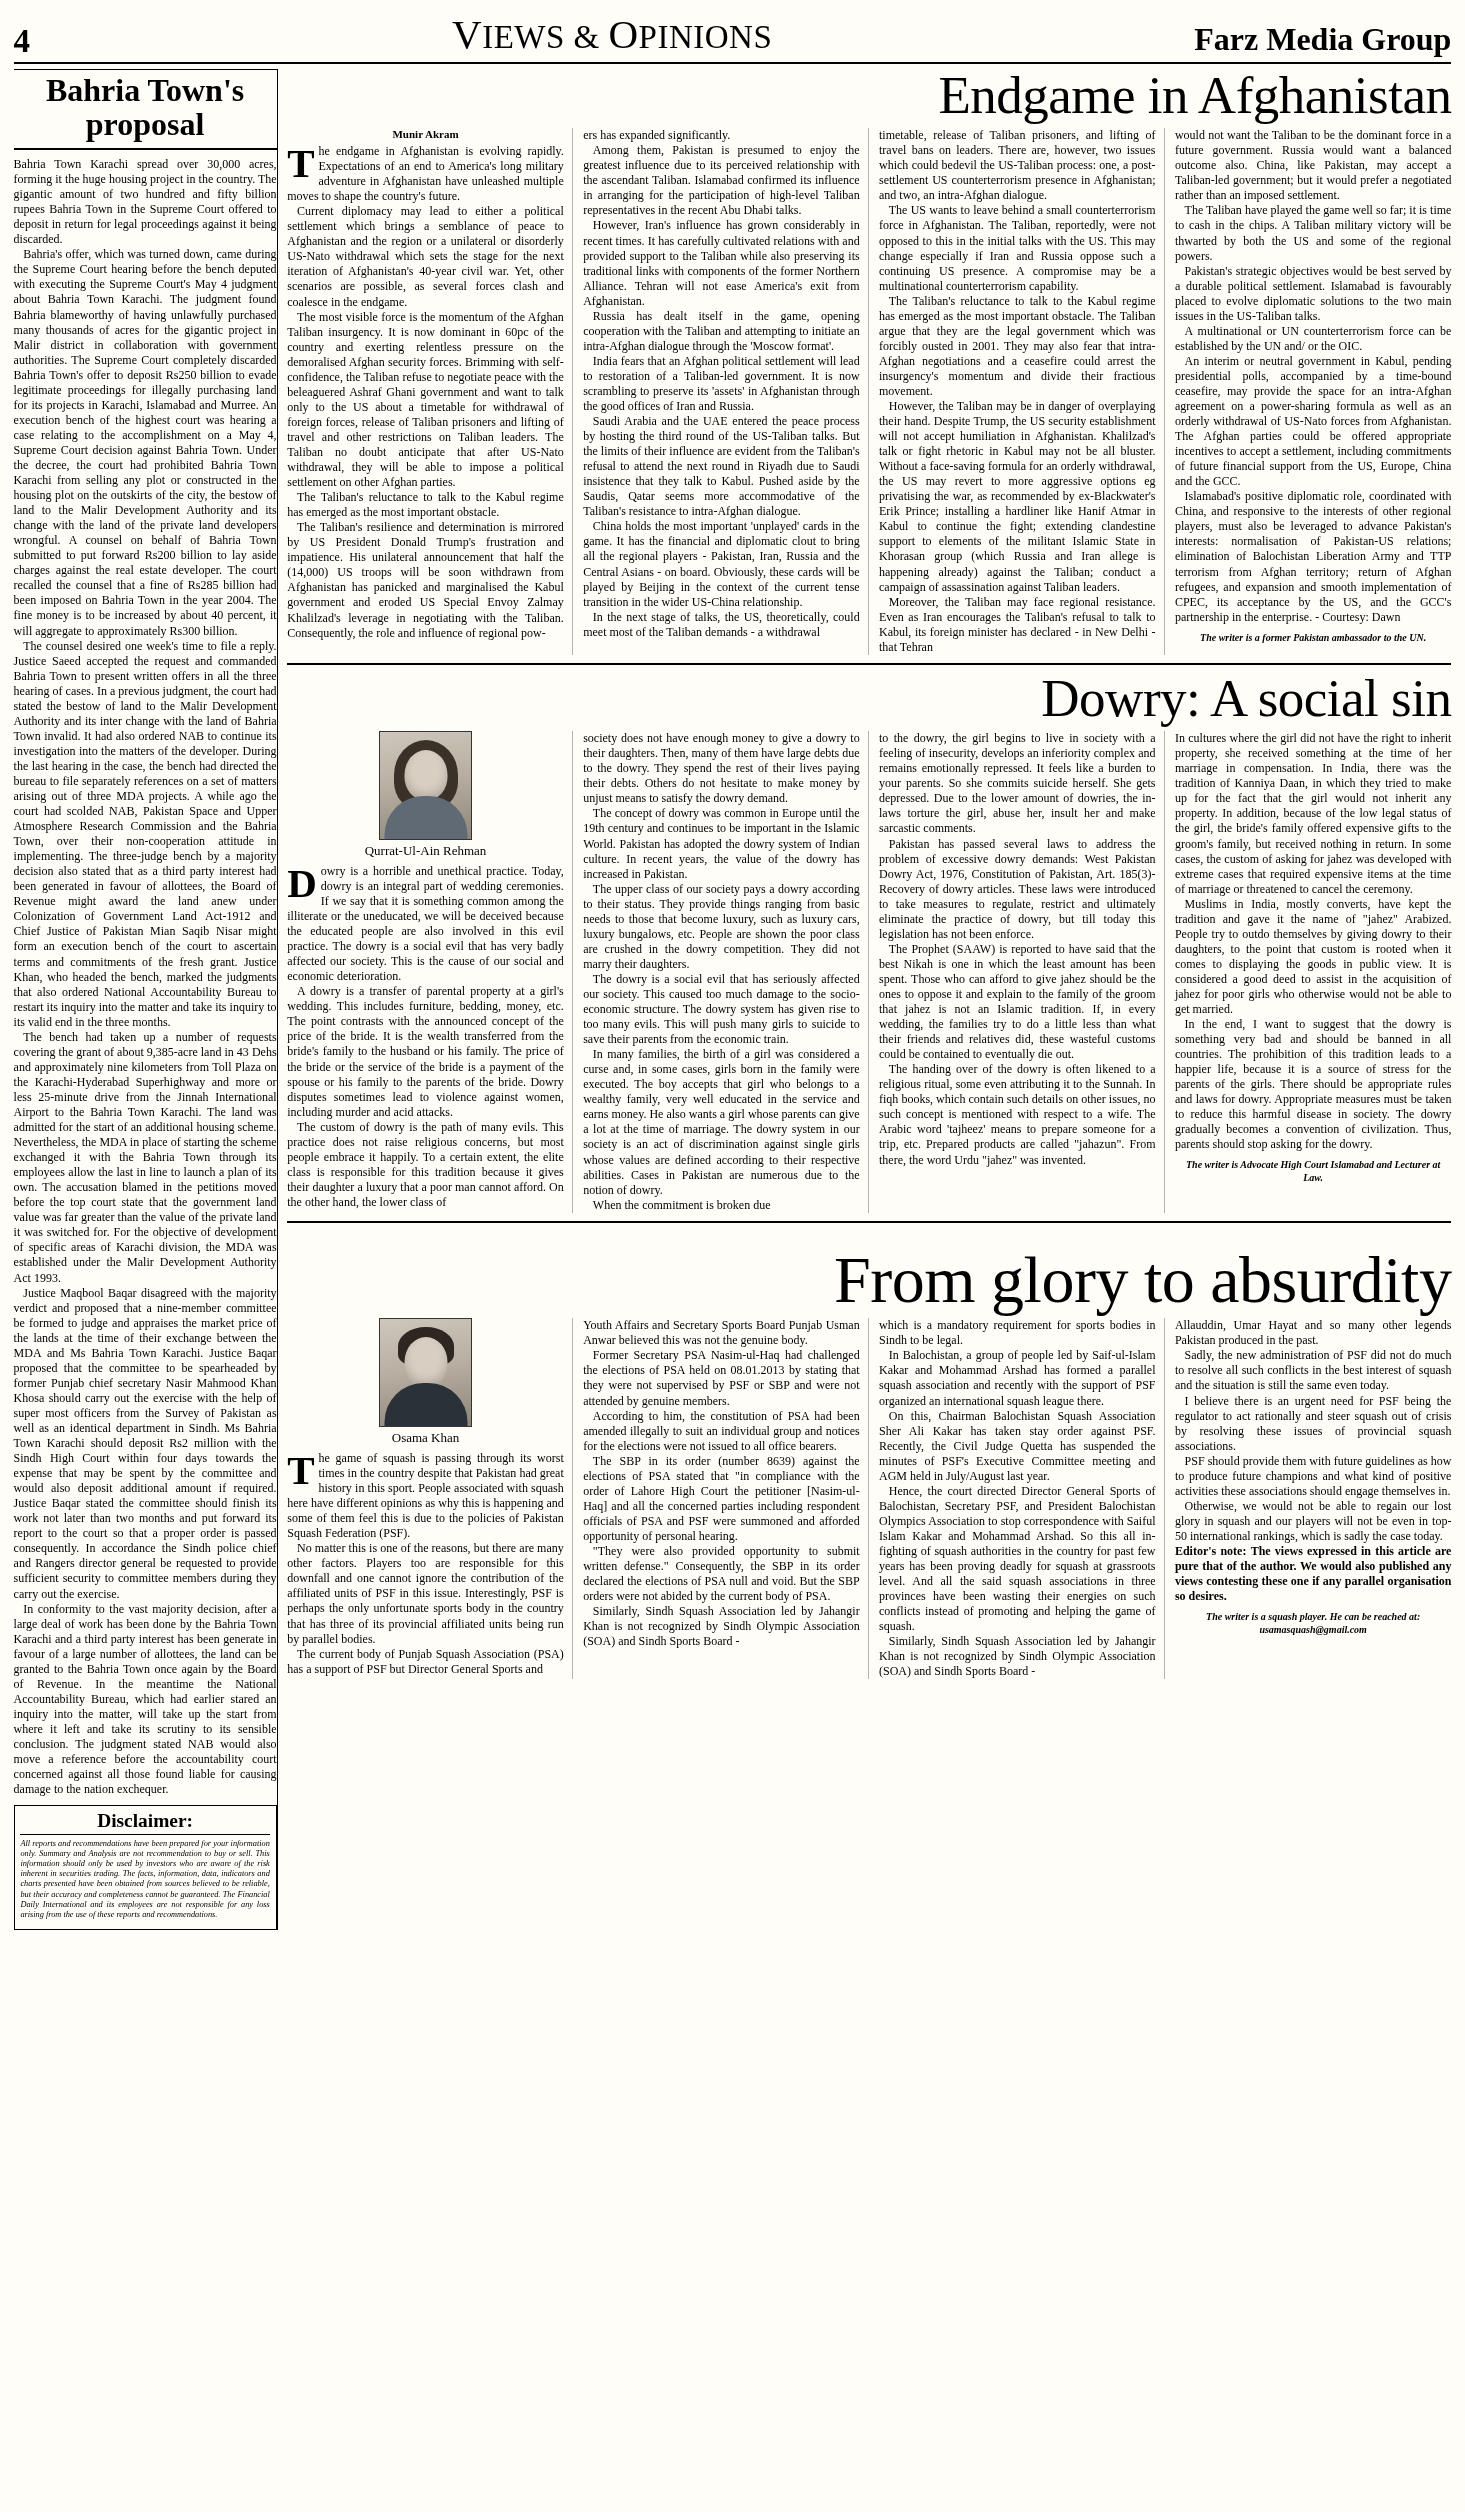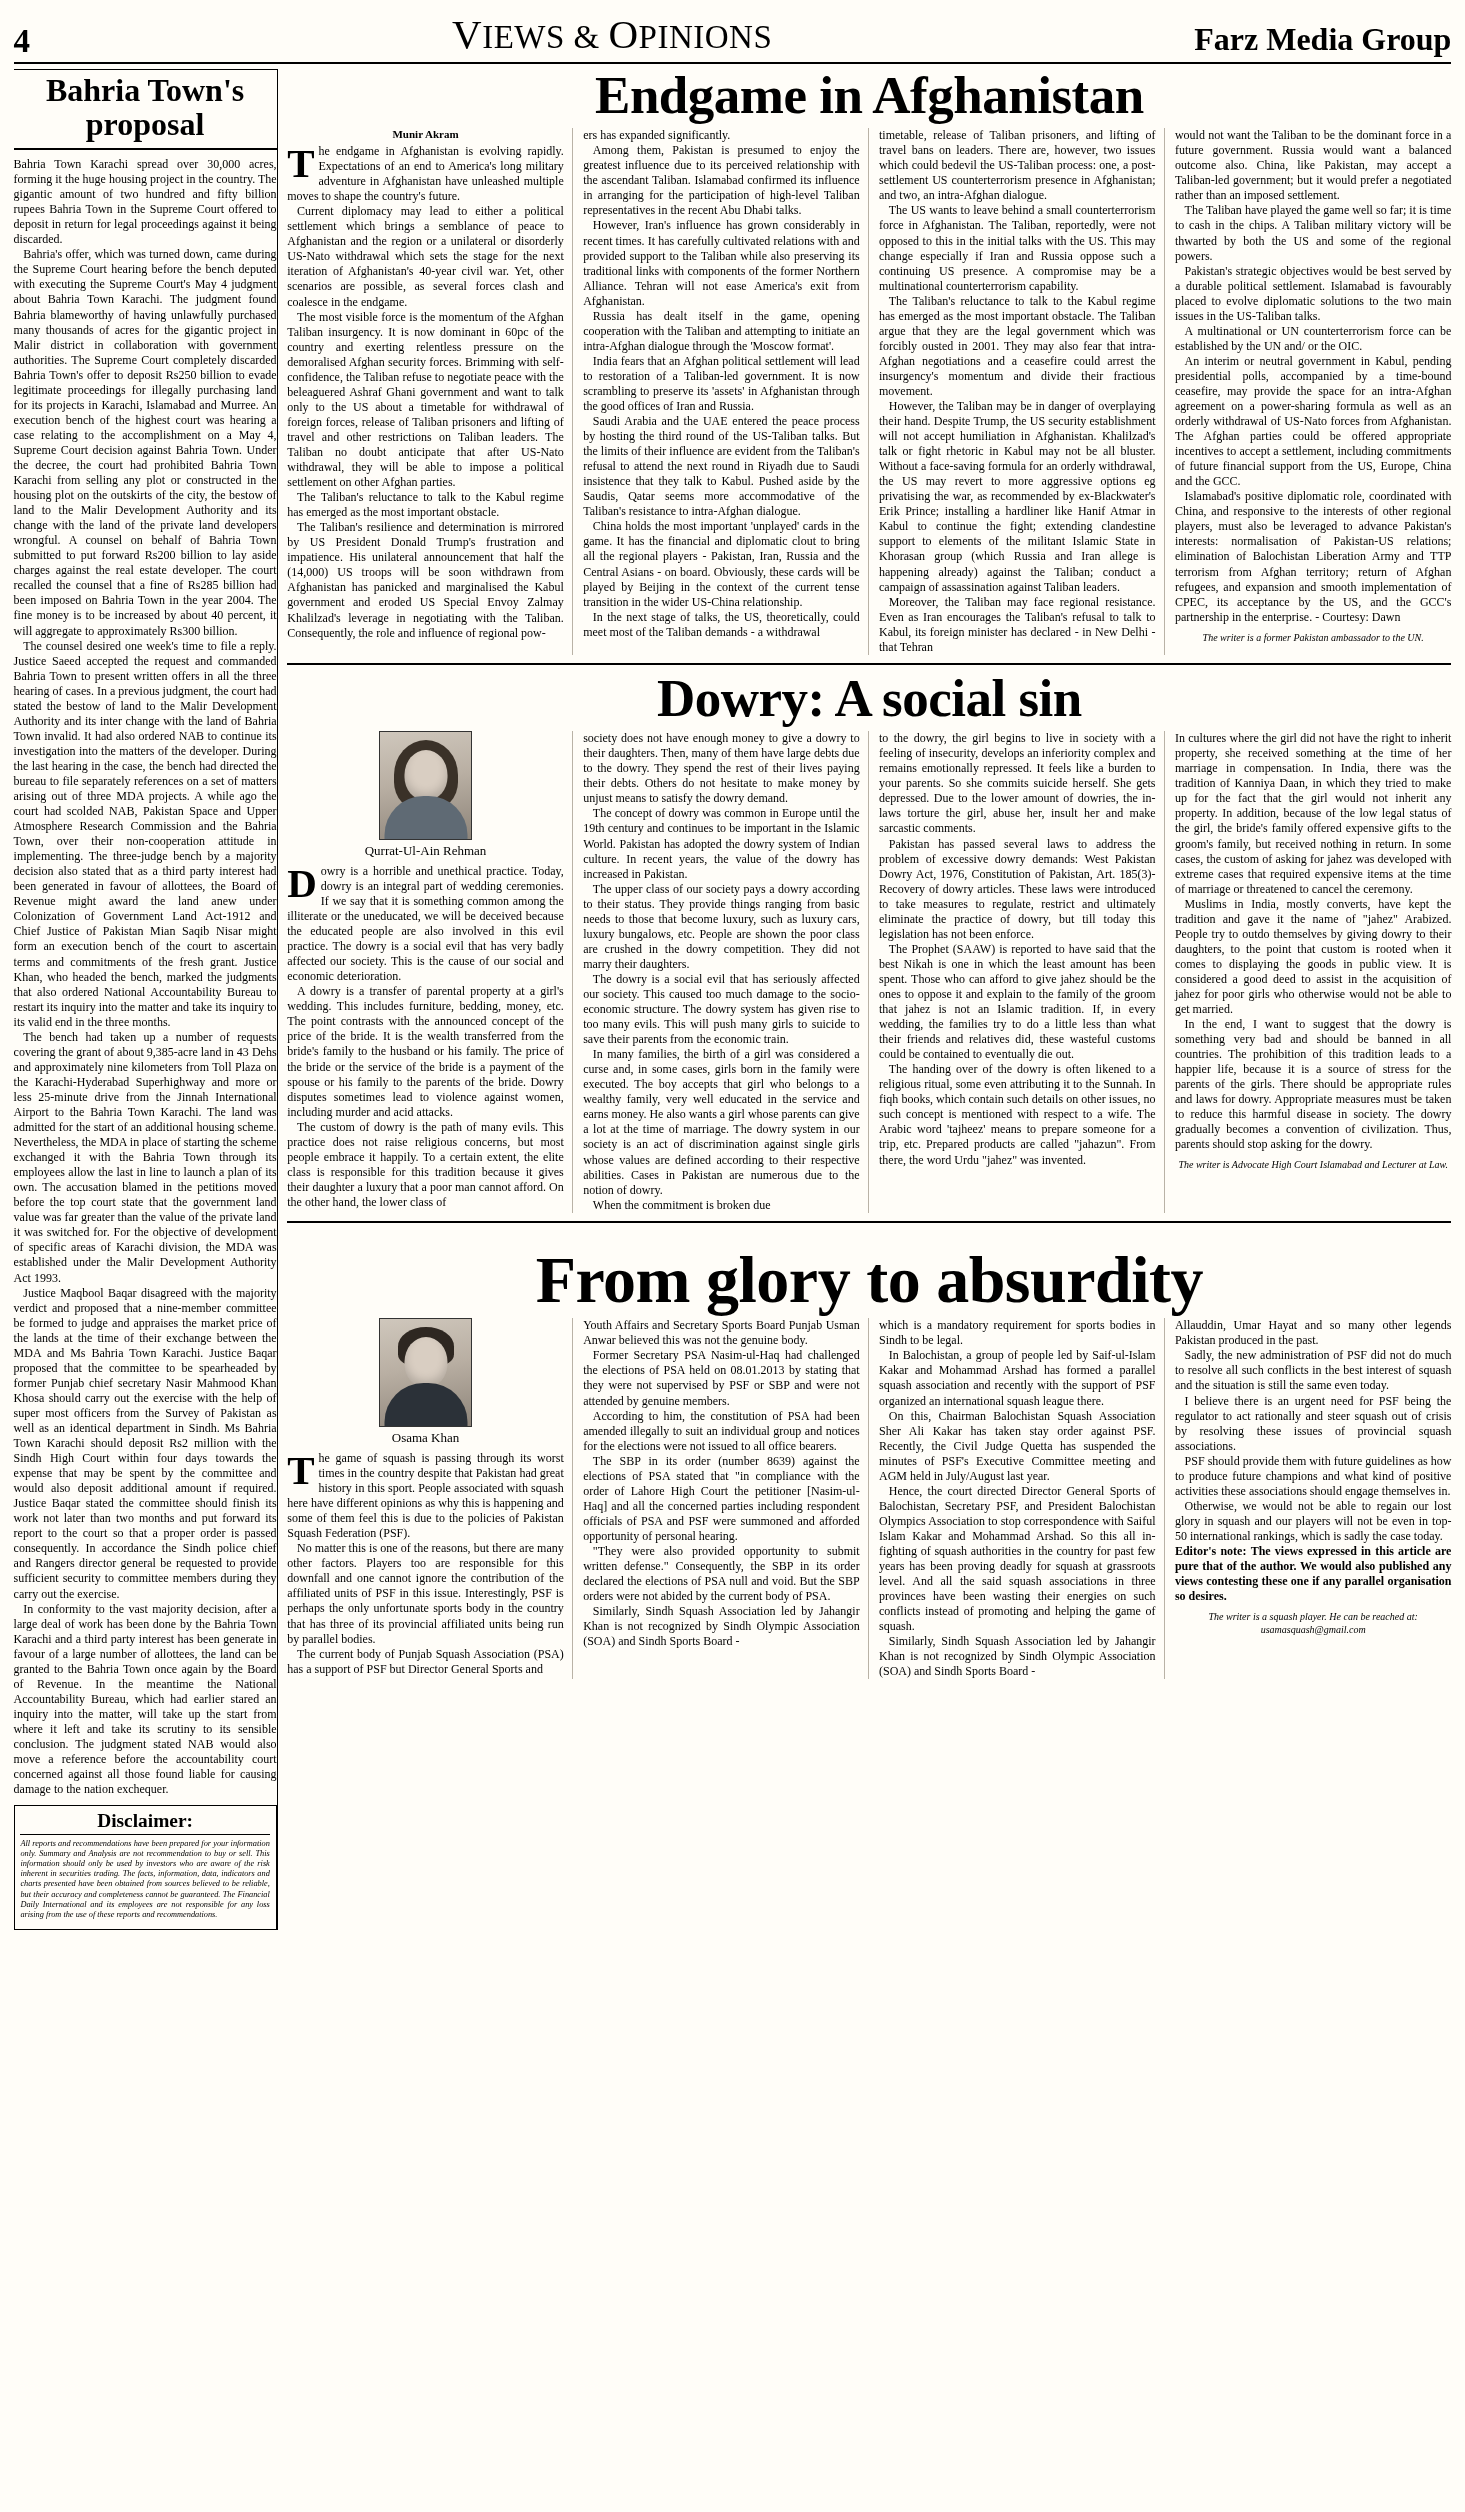--- a/index.html
+++ b/index.html
@@ -39,21 +39,21 @@
 
   
   .disclaimer { border:1.9px solid #000; margin-top:7.8px; padding:3.9px 5.8px 5.8px; }
   .disclaimer h4 { text-align:center; font-size:19.4px; margin:0 0 3.9px; font-weight:bold;
                    border-bottom:1px solid #000; padding-bottom:1.9px;}
   .disclaimer p { font-size:8.3px; line-height:1.23; text-align:justify; margin:0 0 2.9px; font-style:italic;}
 
   
   .article { border-bottom:2.4px solid #000; padding-bottom:7.8px; margin-bottom:7.8px; }
   .article:last-child { border-bottom:none; }
-  .art-head { text-align:center; font-size:53px; line-height:1; font-weight:bold;
+  .art-head { text-align:right; font-size:53px; line-height:1; font-weight:normal;
               font-family:"Liberation Serif", serif; margin:0 0 5.8px; letter-spacing:-0.5px; }
   .art-head.small { font-size:66px;margin-top:24px; }
   .cols { display:flex; gap:9.7px; }
   .cols > .col { flex:1; }
   .col.divided { border-right:1px solid #b9b2a6; padding-right:8.7px; }
 
   .byline { text-align:center; font-weight:bold; font-size:11px; margin:0 0 3.9px; }
   .author-box { text-align:center; margin-bottom:4.8px; }
   .portrait { width:93px; height:109px; margin:0 auto; border:1px solid #333;
               background:linear-gradient(170deg,#cfc7bc 0%,#b9afa3 45%,#8e857a 100%);
@@ -66,21 +66,21 @@
   .portrait .hair.long { width:64px; height:70px; border-radius:50% 50% 40% 40%; background:#3a3128; }
   .portrait .body { position:absolute; left:50%; bottom:0; transform:translateX(-50%);
               width:83px; height:43px; border-radius:39px 39px 0 0; background:#5f6a74; }
   .portrait .body.dark { background:#2b3138; }
   .author-name { font-weight:normal; font-size:13px; margin-top:2.9px; }
 
   .dropcap::first-letter {
     float:left; font-size:41px; line-height:0.82; font-weight:bold; padding:2.9px 3.9px 0 0;
     font-family:"Liberation Serif", serif;
   }
-  .sig { font-weight:normal; font-style:italic; text-align:center; font-size:10px;
+  .sig { font-weight:bold; font-style:italic; text-align:center; font-size:10px;
          margin-top:5.8px; line-height:1.3; }
   .strong { font-weight:bold; }
 </style>
 </head>
 <body>
 
 <div class="page">
 
   <div class="masthead">
     <div class="folio">4</div>

